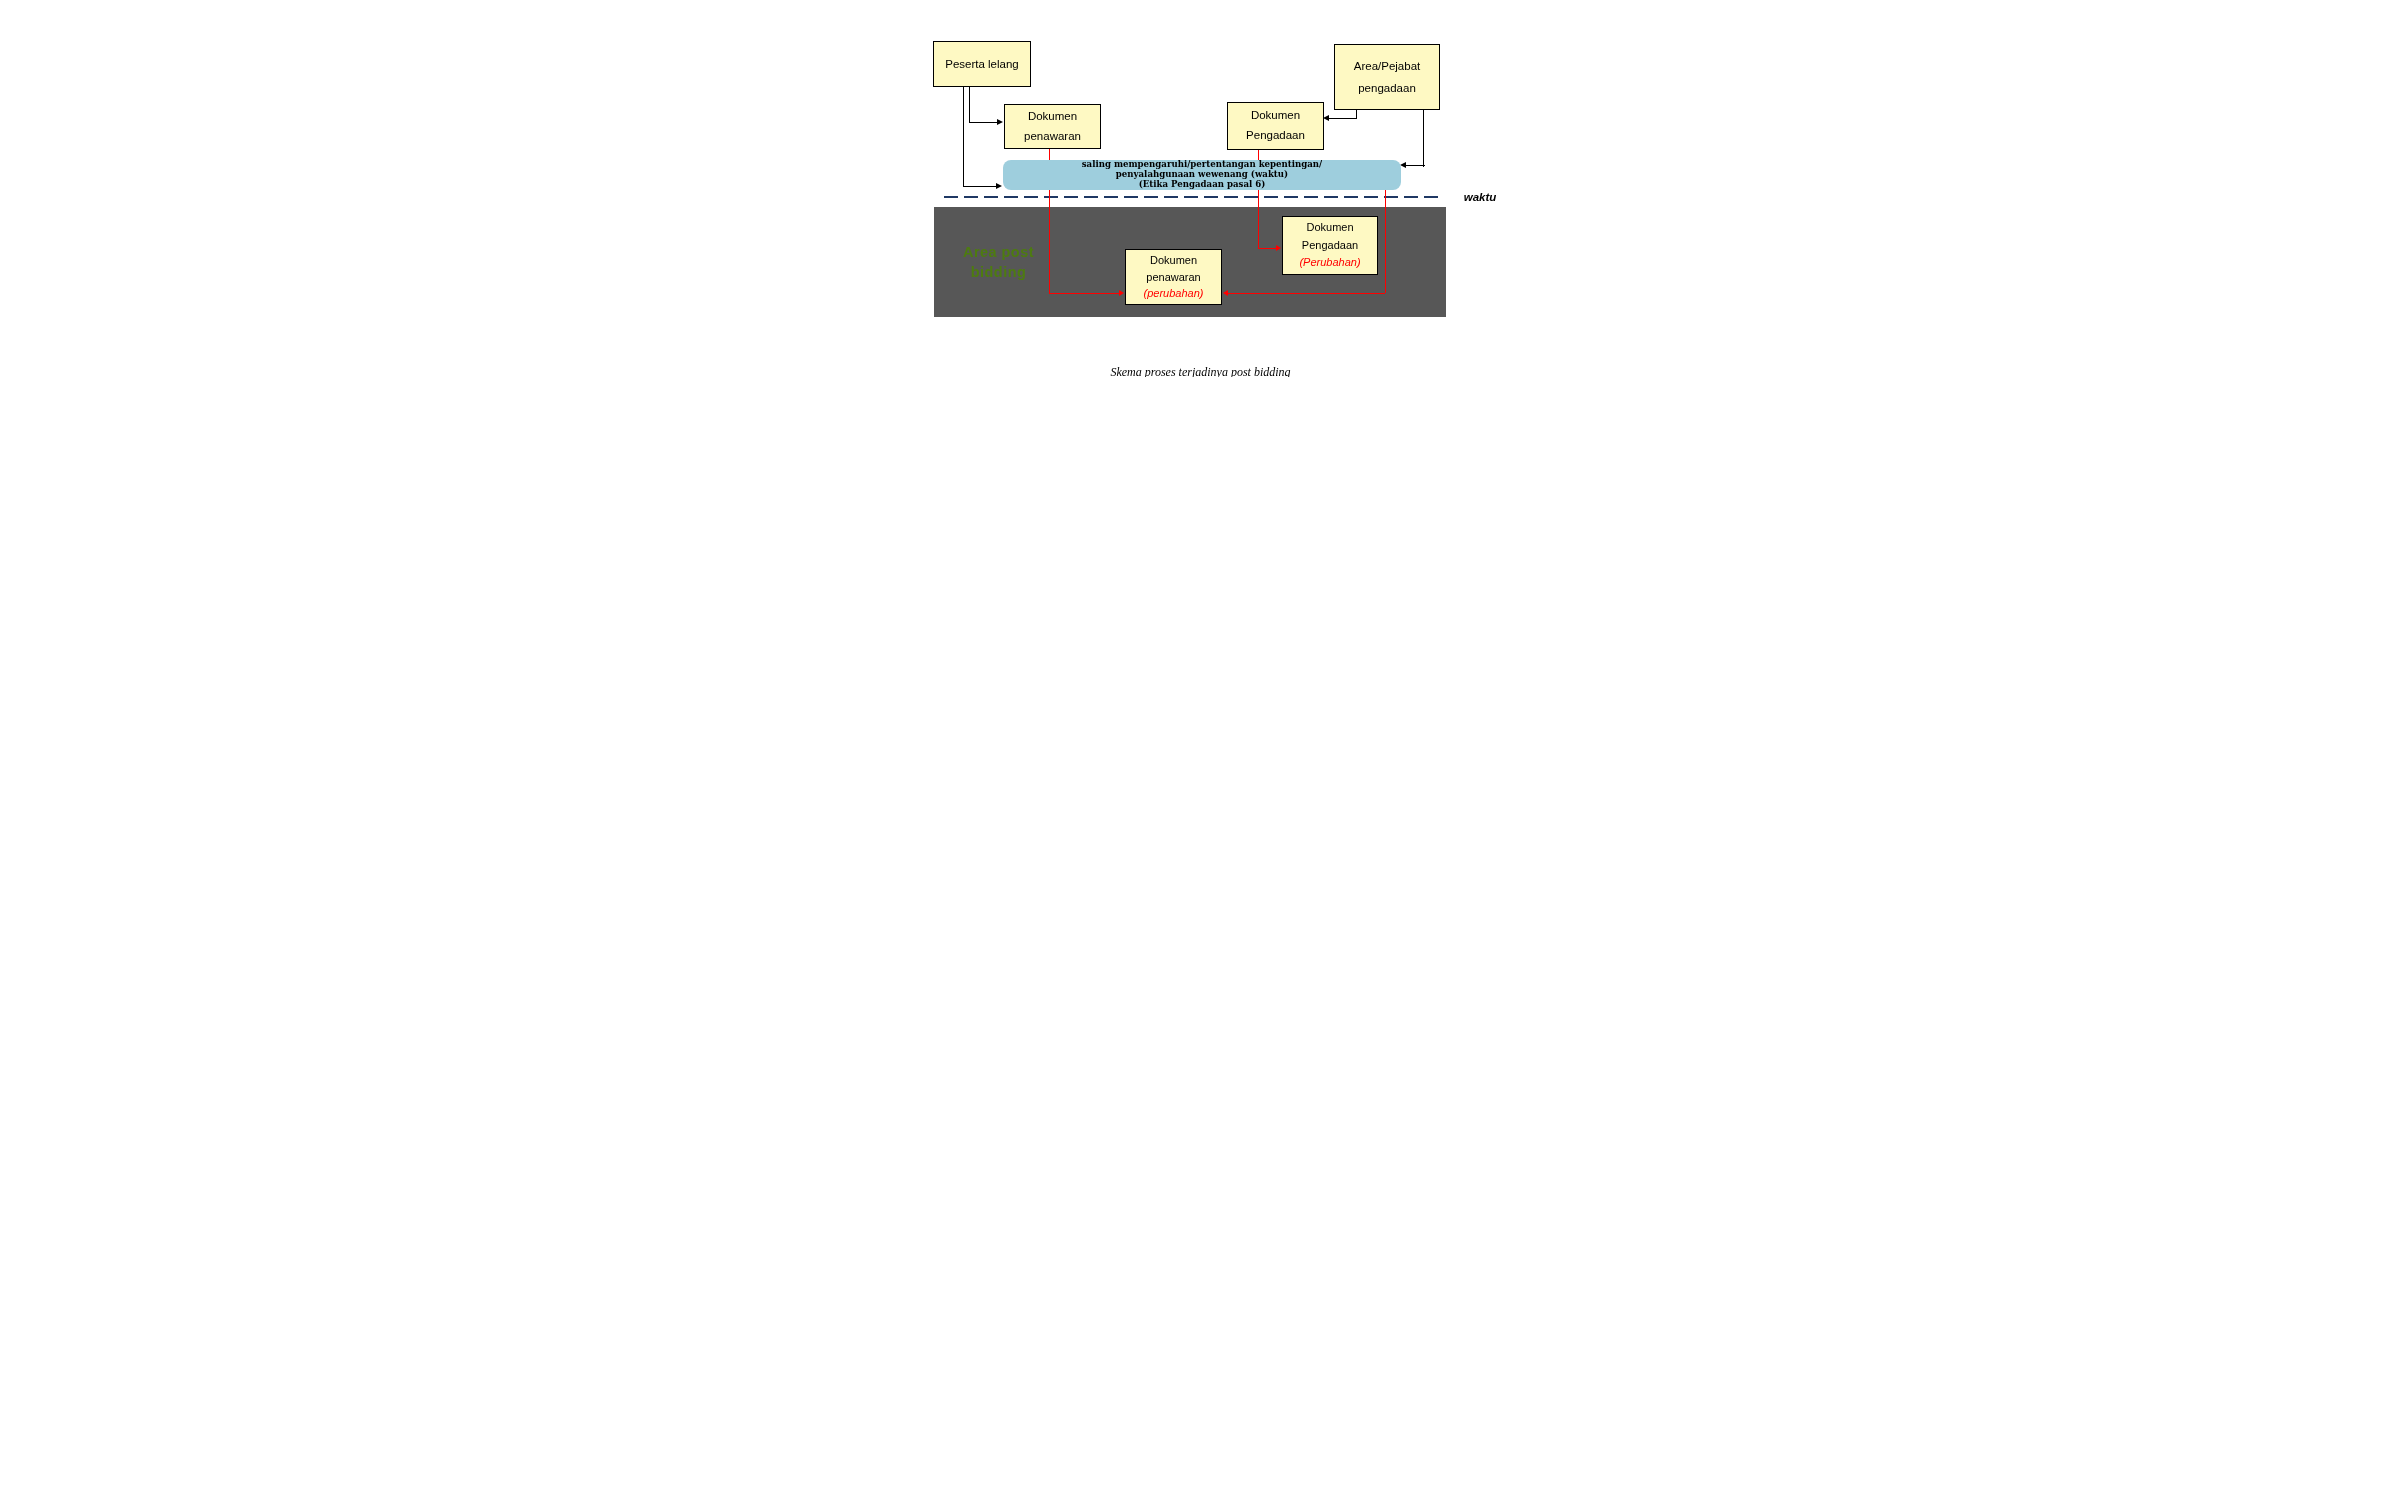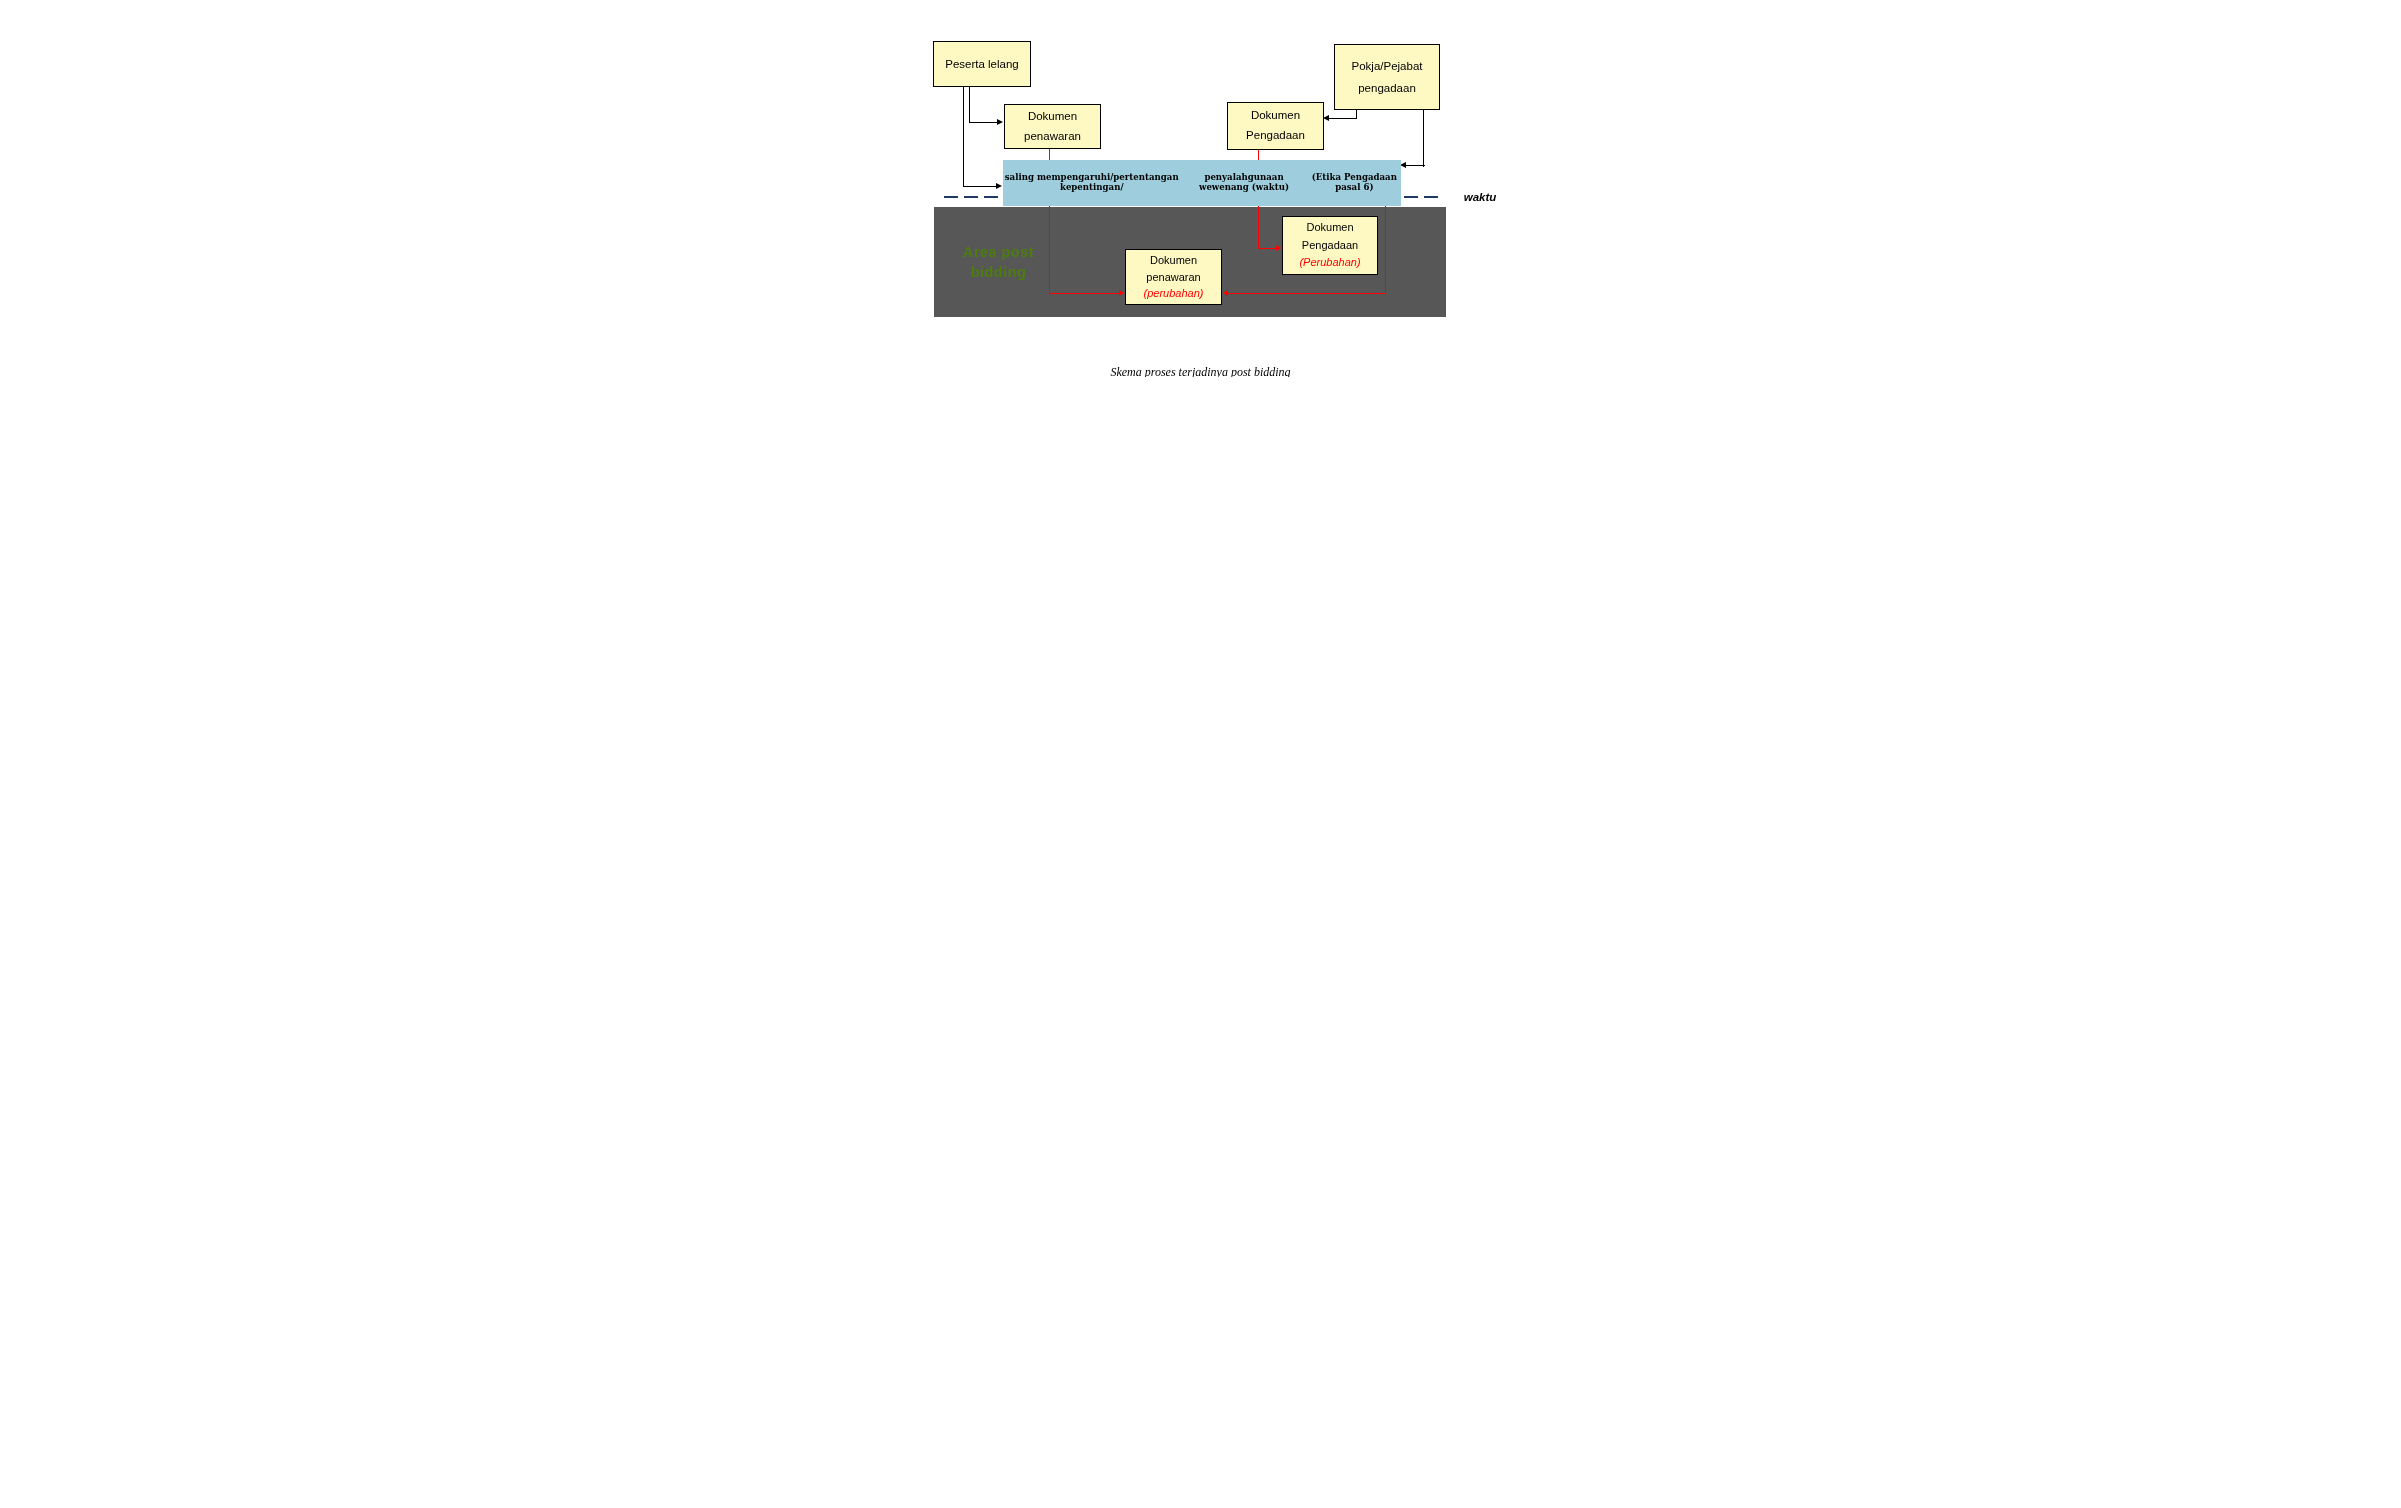--- a/index.html
+++ b/index.html
@@ -31,27 +31,28 @@
   .node .ln{display:block;}
   .box-peserta{left:36px;top:41px;width:98px;height:46px;font-size:11.5px;}
   .box-pokja{left:437px;top:44px;width:106px;height:66px;font-size:11.5px;line-height:1.95;}
   .box-dok-penawaran{left:107px;top:104px;width:97px;height:45px;font-size:11.5px;line-height:1.7;}
   .box-dok-pengadaan{left:330px;top:102px;width:97px;height:48px;font-size:11.5px;line-height:1.7;}
   .box-perubahan1{left:228px;top:249px;width:97px;height:56px;font-size:11px;line-height:1.5;border-width:1.4px;}
   .box-perubahan2{left:385px;top:216px;width:96px;height:59px;font-size:11px;line-height:1.6;border-width:1.4px;}
   .change-text{color:var(--change);font-style:italic;}
   
   .kolusi{
-    position:absolute;left:106px;top:160px;width:398px;height:46px;
+    position:absolute;left:106px;top:160px;width:398px;height:30px;
     background:var(--kolusi-fill);
-    display:flex;align-items:center;justify-content:center;
+    display:flex;flex-direction:column;align-items:center;justify-content:center;
     text-align:center;
     font-family:"DejaVu Serif","Liberation Serif",serif;
     font-weight:bold;font-size:8.6px;line-height:1.13;color:#000;
     z-index:5;
+    border-radius:8px;
   }
   
   .timeline{
     position:absolute;left:47px;top:196px;width:499px;height:1.9px;
     background:repeating-linear-gradient(90deg,
       var(--timeline) 0px,var(--timeline) 14.4px,
       rgba(0,0,0,0) 14.4px,rgba(0,0,0,0) 20px);
     z-index:2;
   }
   .waktu{
@@ -87,21 +88,21 @@
 </head>
 <body>
 
 <div class="canvas">
 
   <div class="node box-peserta">
     <span class="ln">Peserta lelang</span>
   </div>
 
   <div class="node box-pokja">
-    <span class="ln">Pokja/Pejabat</span>
+    <span class="ln">Area/Pejabat</span>
     <span class="ln">pengadaan</span>
   </div>
 
   <div class="node box-dok-penawaran">
     <span class="ln">Dokumen</span>
     <span class="ln">penawaran</span>
   </div>
 
   <div class="node box-dok-pengadaan">
     <span class="ln">Dokumen</span>

